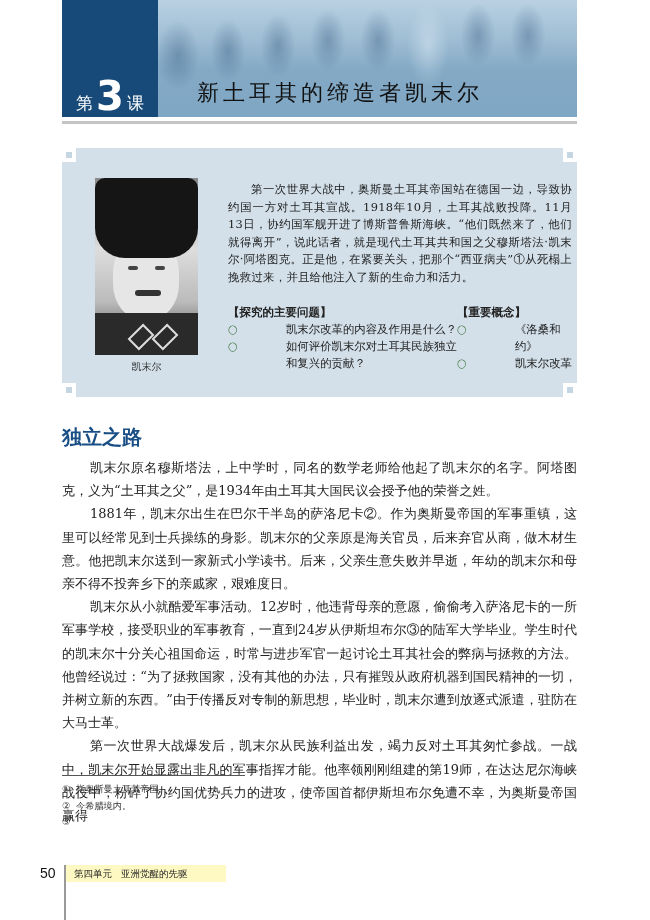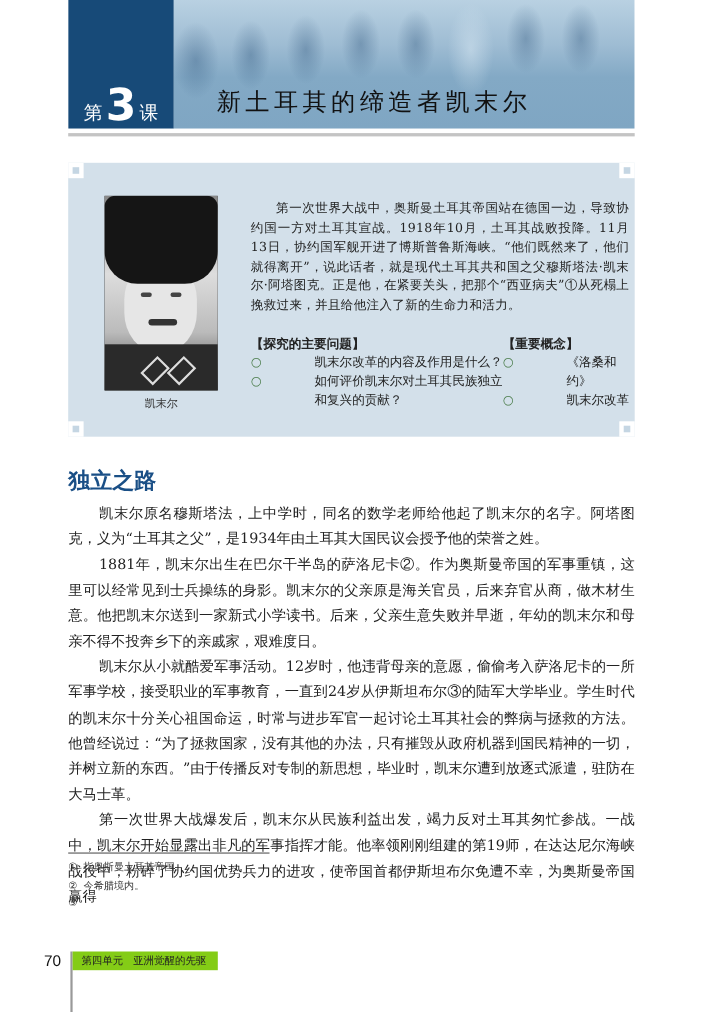--- a/index.html
+++ b/index.html
@@ -123,22 +123,22 @@
 
   .page-num {
     position: absolute; left: 40px; top: 865px;
     font-family: "Liberation Sans", "DejaVu Sans", sans-serif;
     font-size: 14px; color: #111;
   }
   .footer-vbar {
     position: absolute; left: 64px; top: 865px; width: 2px; height: 55px; background: #999;
   }
   .footer-strip {
-    position: absolute; left: 66px; top: 865px; width: 132px; height: 17px;
-    background: #84cc16;
+    position: absolute; left: 66px; top: 865px; width: 160px; height: 17px;
+    background: #fef9c3;
     font-family: "DejaVu Sans", "Liberation Sans", sans-serif;
     font-size: 9.5px; line-height: 17px; color: #222; padding-left: 8px; box-sizing: border-box;
     white-space: pre;
   }
 </style>
 </head>
 <body>
 
 <div class="banner">
   <div class="banner-left"></div>
@@ -214,15 +214,15 @@
   </div>
   <div class="fn">
     <span class="fn-mark">②</span>
     <span>今希腊境内。</span>
   </div>
   <div class="fn">
     <span class="fn-mark">③</span>
   </div>
 </div>
 
-<div class="page-num">70</div>
+<div class="page-num">50</div>
 <div class="footer-vbar"></div>
 <div class="footer-strip">第四单元   亚洲觉醒的先驱</div>
 
 </body></html>

